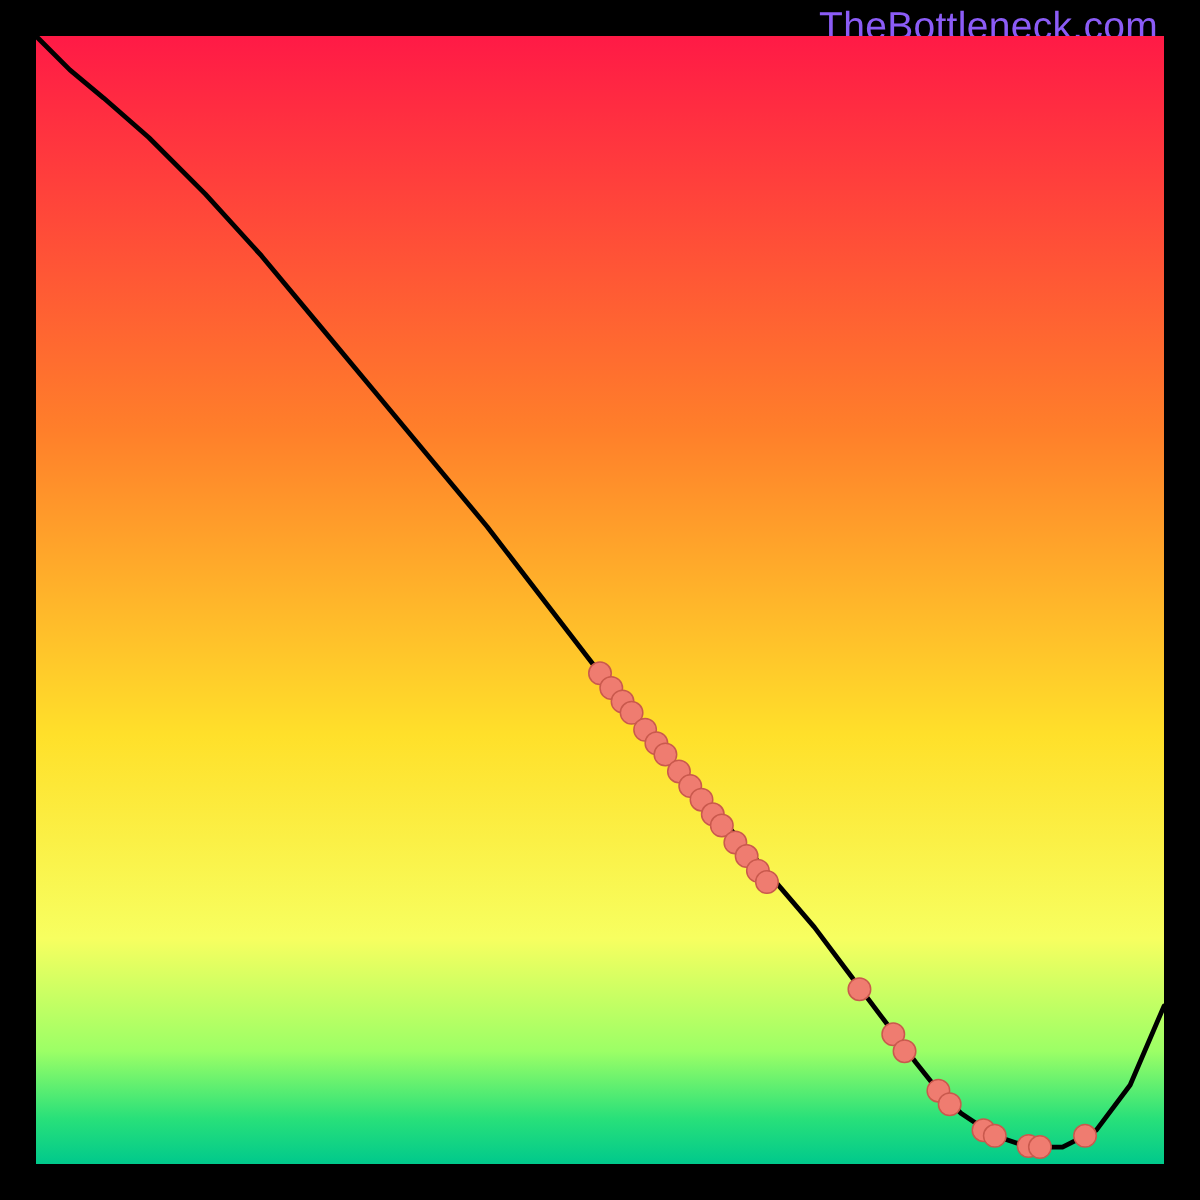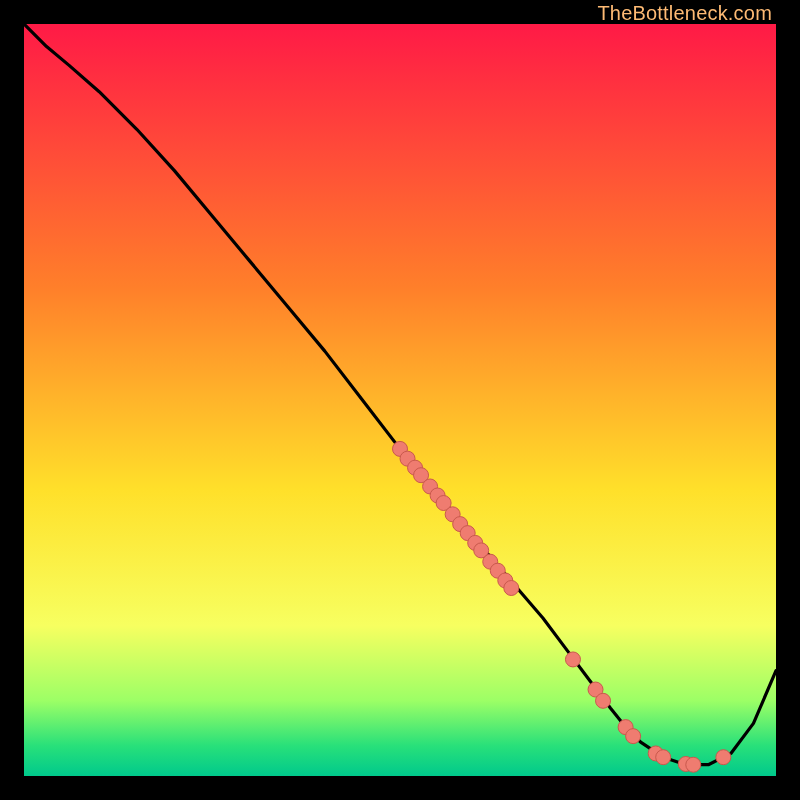--- a/index.html
+++ b/index.html
@@ -23,22 +23,22 @@
     position: absolute;
     left: 0;
     top: 0;
     width: 752px;
     height: 752px;
   }
   .watermark {
     position: absolute;
     top: 2px;
     right: 28px;
-    color: #fdba74;
-    font-size: 20px;
+    color: #8b5cf6;
+    font-size: 26px;
     font-weight: 500;
     letter-spacing: 0.2px;
     user-select: none;
   }
   svg { display: block; }
 </style>
 </head>
 <body>
 
 <div class="watermark">TheBottleneck.com</div>

